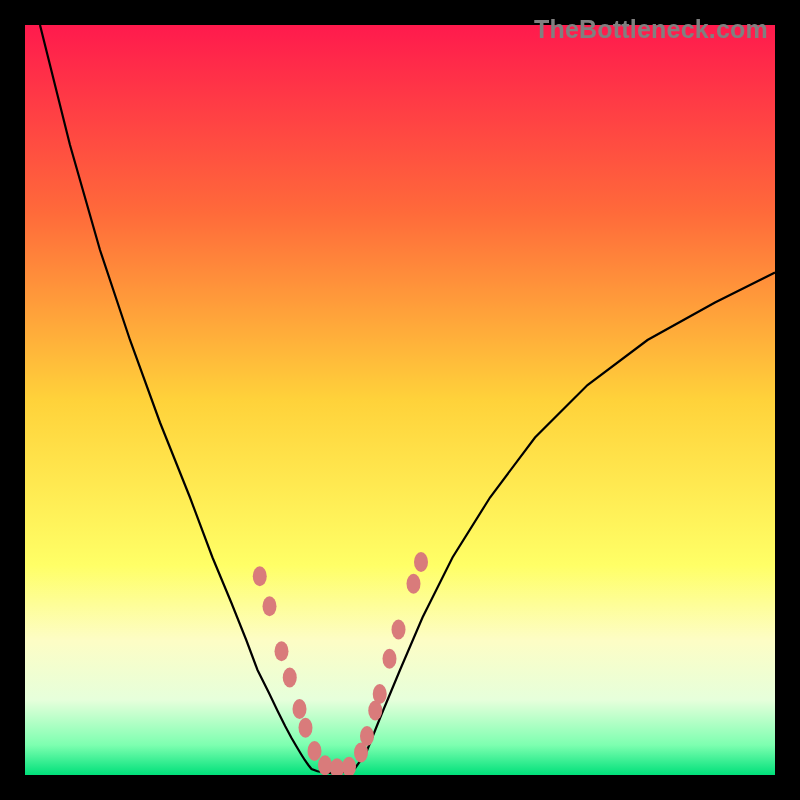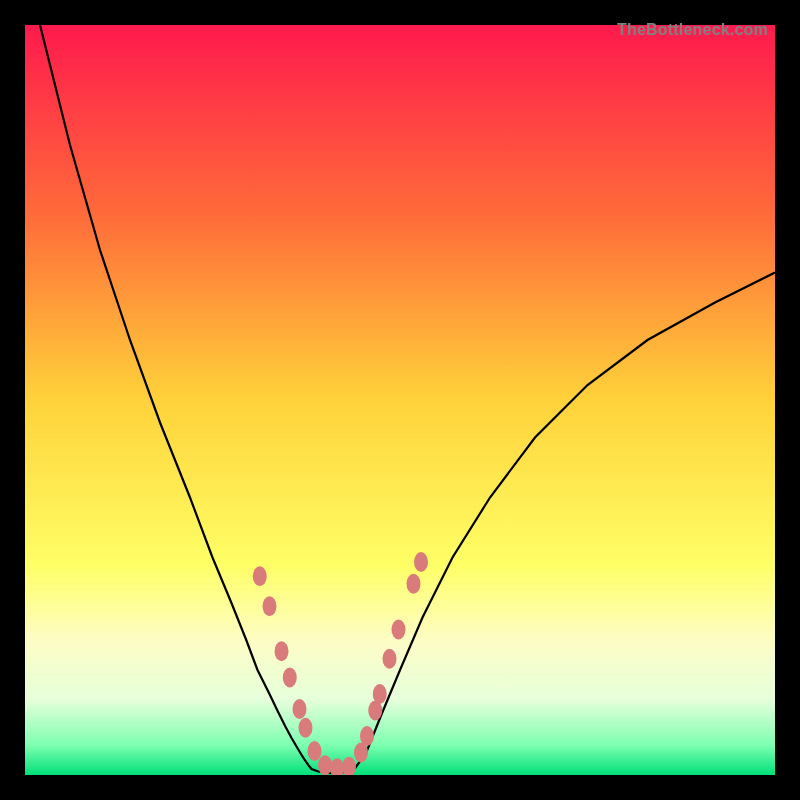--- a/index.html
+++ b/index.html
@@ -13,24 +13,24 @@
   .frame {
     position: absolute;
     left: 25px;
     top: 25px;
     width: 750px;
     height: 750px;
     background: #000;
   }
   .watermark {
     position: absolute;
-    top: 21px;
+    top: 15px;
     right: 32px;
     font-family: Arial, Helvetica, sans-serif;
-    font-size: 16px;
+    font-size: 25px;
     font-weight: 600;
     color: #808080;
     letter-spacing: 0.2px;
   }
   svg {
     position: absolute;
     left: 0;
     top: 0;
   }
 </style>

